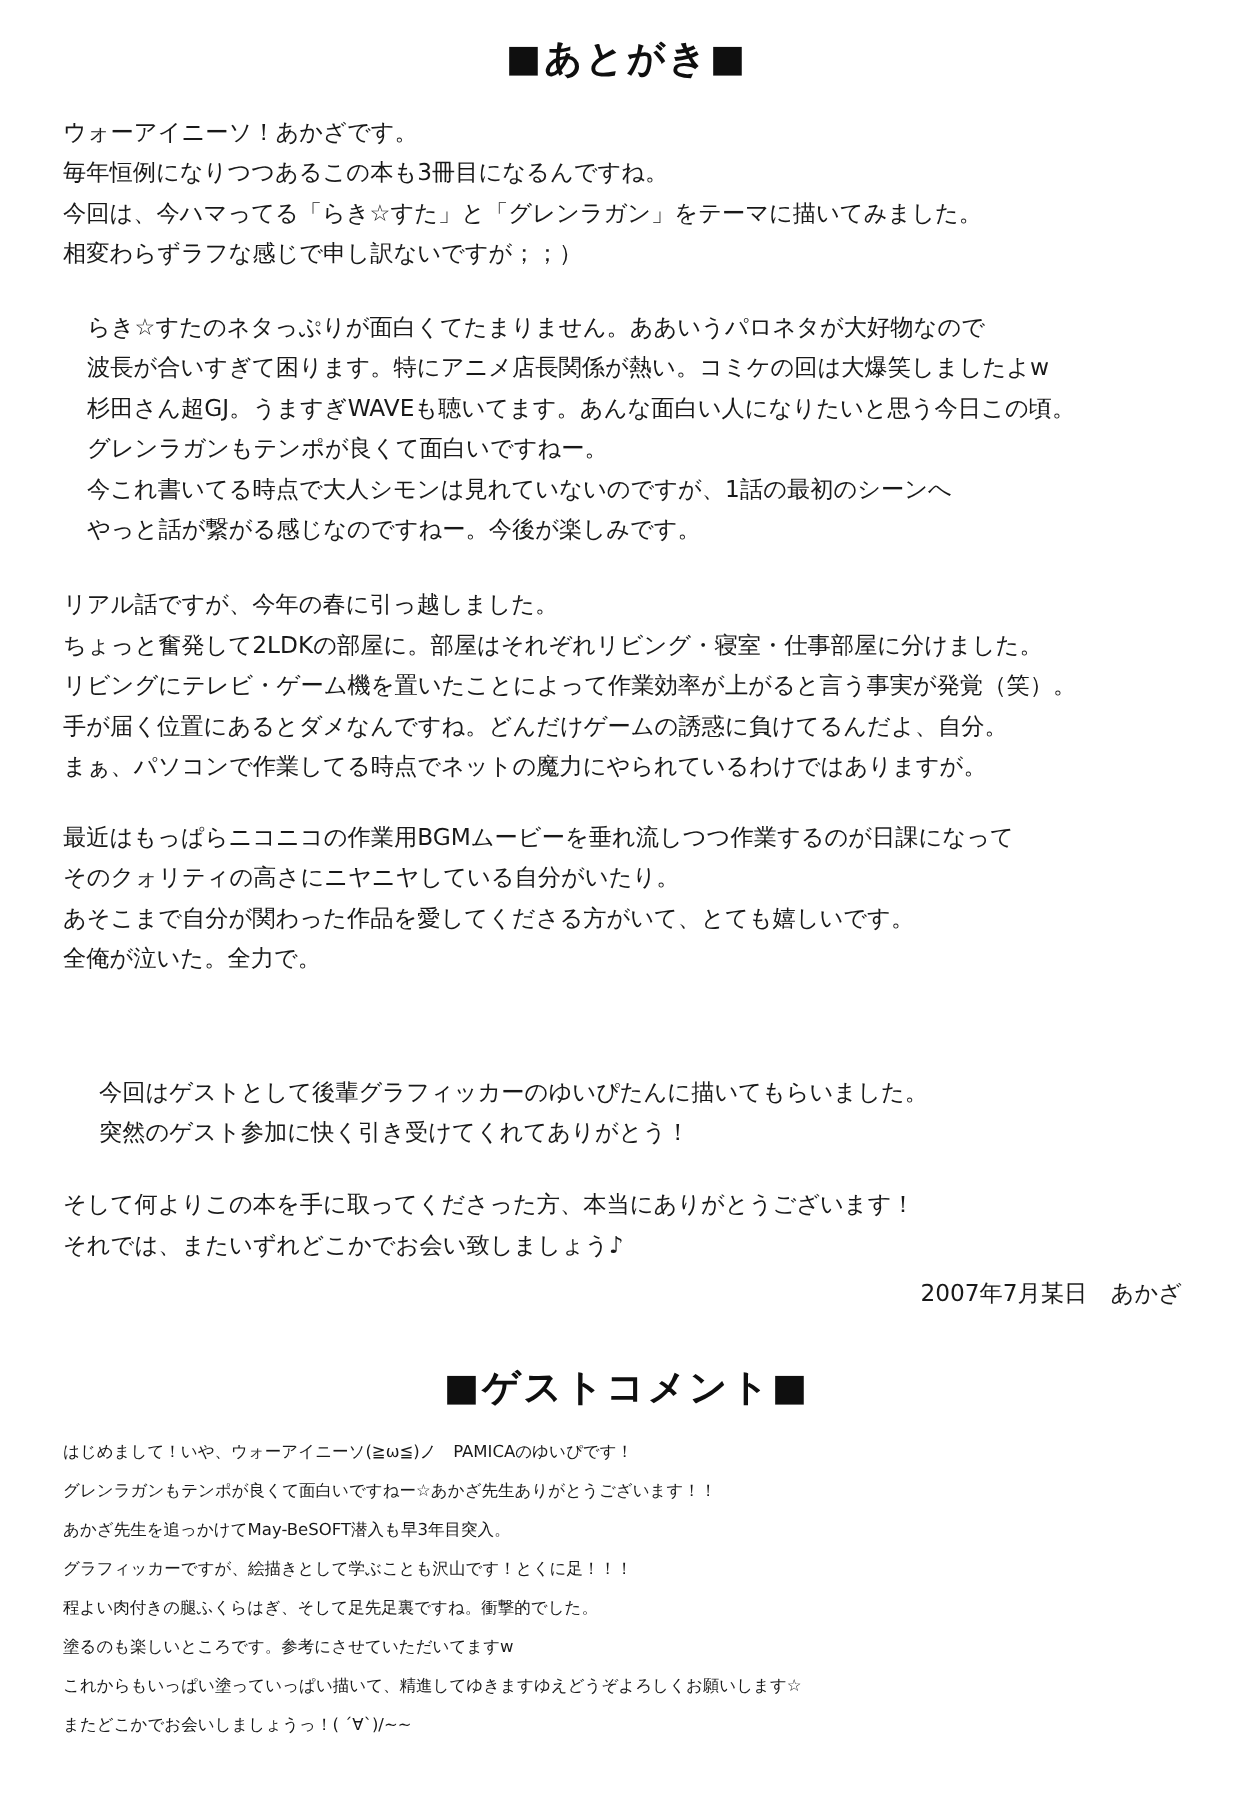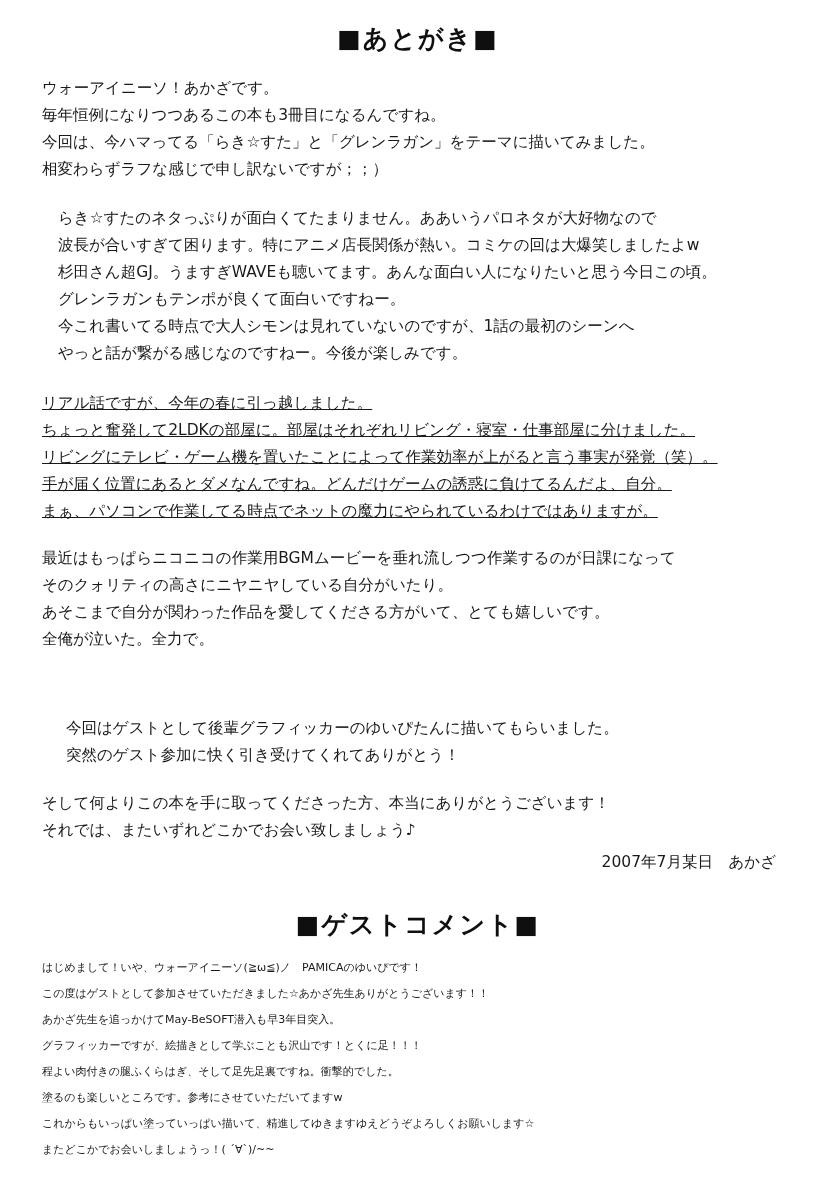--- a/index.html
+++ b/index.html
@@ -47,28 +47,28 @@
     width: 760px;
     font-size: 15.5px;
     line-height: 27px;
     color: #191919;
   }
   .body-block .line {
     white-space: pre;
   }
   #para1 { top: 75px; }
   #para2 { top: 205px; margin-left: 16px; }
-  #para3 { top: 390px; text-decoration: underline; }
+  #para3 { top: 390px; }
   #para4 { top: 545px; }
   #para5 { top: 715px; margin-left: 24px; }
   #para6 { top: 790px; }
   .signature {
     position: absolute;
     top: 852px;
-    left: 30px;
+    left: 42px;
     width: 760px;
     text-align: right;
     font-size: 15.5px;
     padding-right: 14px;
     box-sizing: border-box;
     color: #191919;
   }
   #guest-para {
     top: 955px;
     font-size: 11px;
@@ -122,21 +122,21 @@
     <div class="line">そして何よりこの本を手に取ってくださった方、本当にありがとうございます！</div>
     <div class="line">それでは、またいずれどこかでお会い致しましょう♪</div>
   </div>
 
   <div class="signature">2007年7月某日　あかざ</div>
 
   <div class="section-heading" id="guest-heading">■ゲストコメント■</div>
 
   <div class="body-block" id="guest-para">
     <div class="line">はじめまして！いや、ウォーアイニーソ(≧ω≦)ノ　PAMICAのゆいぴです！</div>
-    <div class="line">この度はゲストとして参加させていただきました☆あかざ先生ありがとうございます！！</div>
+    <div class="line">グレンラガンもテンポが良くて面白いですねー☆あかざ先生ありがとうございます！！</div>
     <div class="line">あかざ先生を追っかけてMay-BeSOFT潜入も早3年目突入。</div>
     <div class="line">グラフィッカーですが、絵描きとして学ぶことも沢山です！とくに足！！！</div>
     <div class="line">程よい肉付きの腿ふくらはぎ、そして足先足裏ですね。衝撃的でした。</div>
     <div class="line">塗るのも楽しいところです。参考にさせていただいてますw</div>
     <div class="line">これからもいっぱい塗っていっぱい描いて、精進してゆきますゆえどうぞよろしくお願いします☆</div>
     <div class="line">またどこかでお会いしましょうっ！( ´∀`)/~~</div>
   </div>
 
 </div>
 

